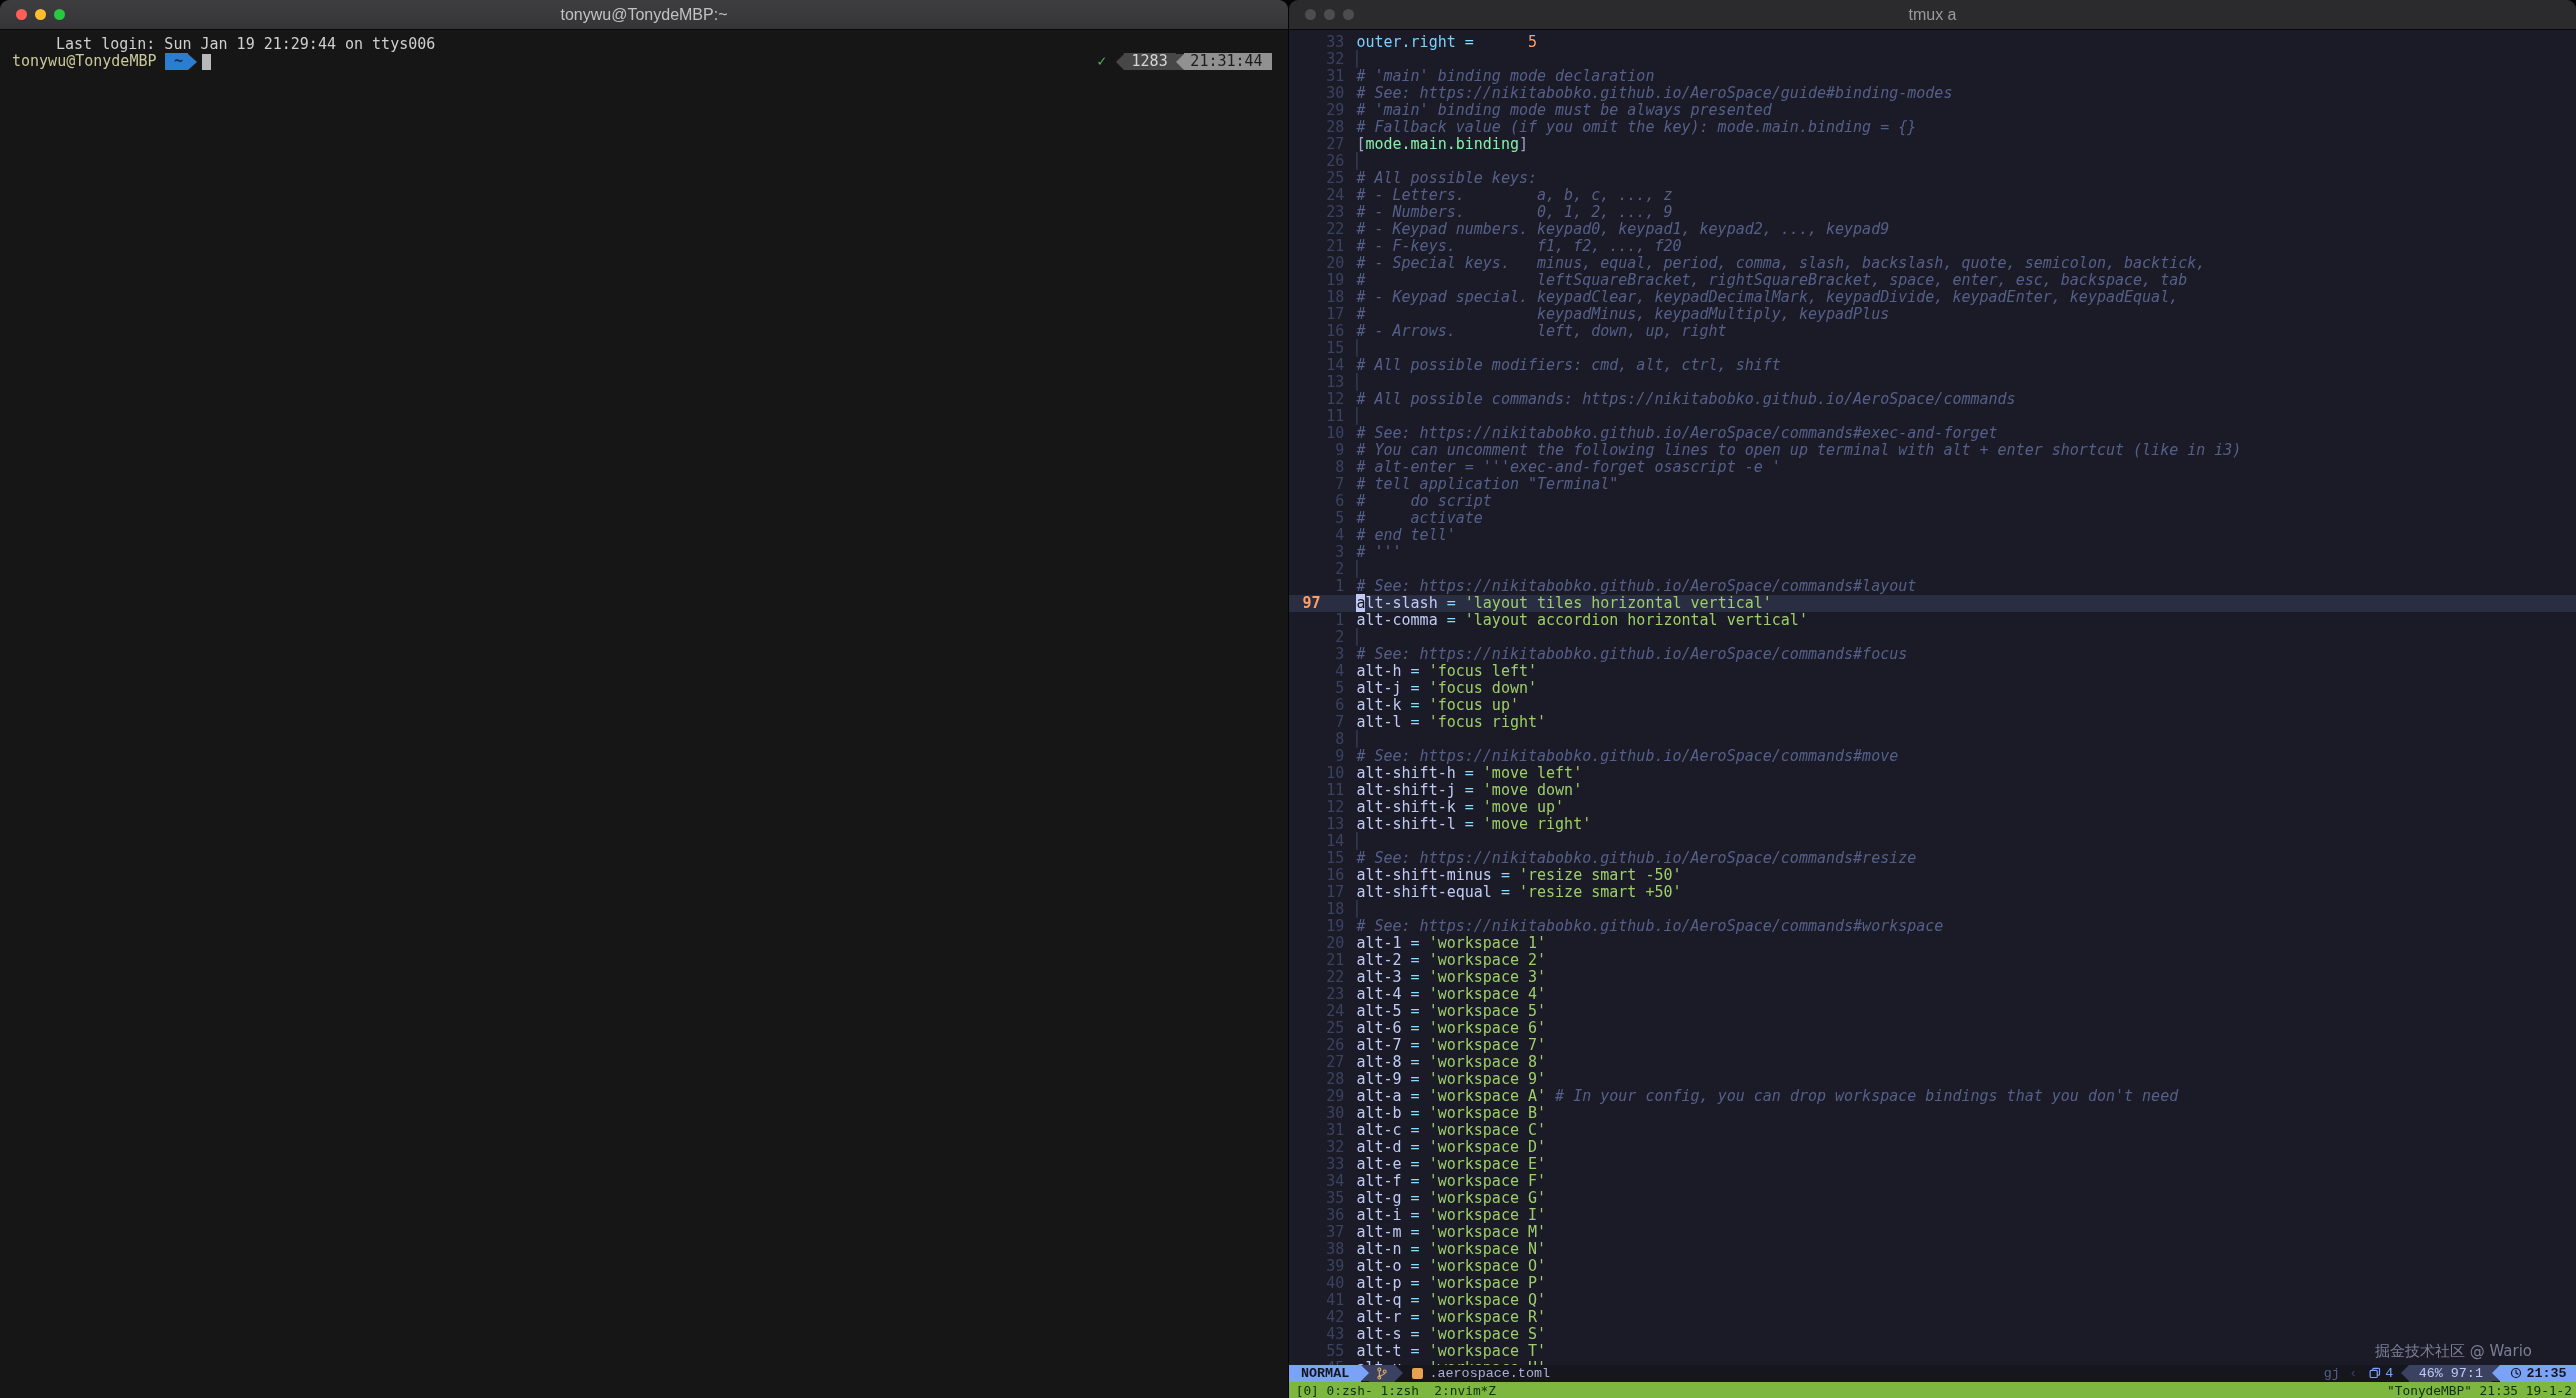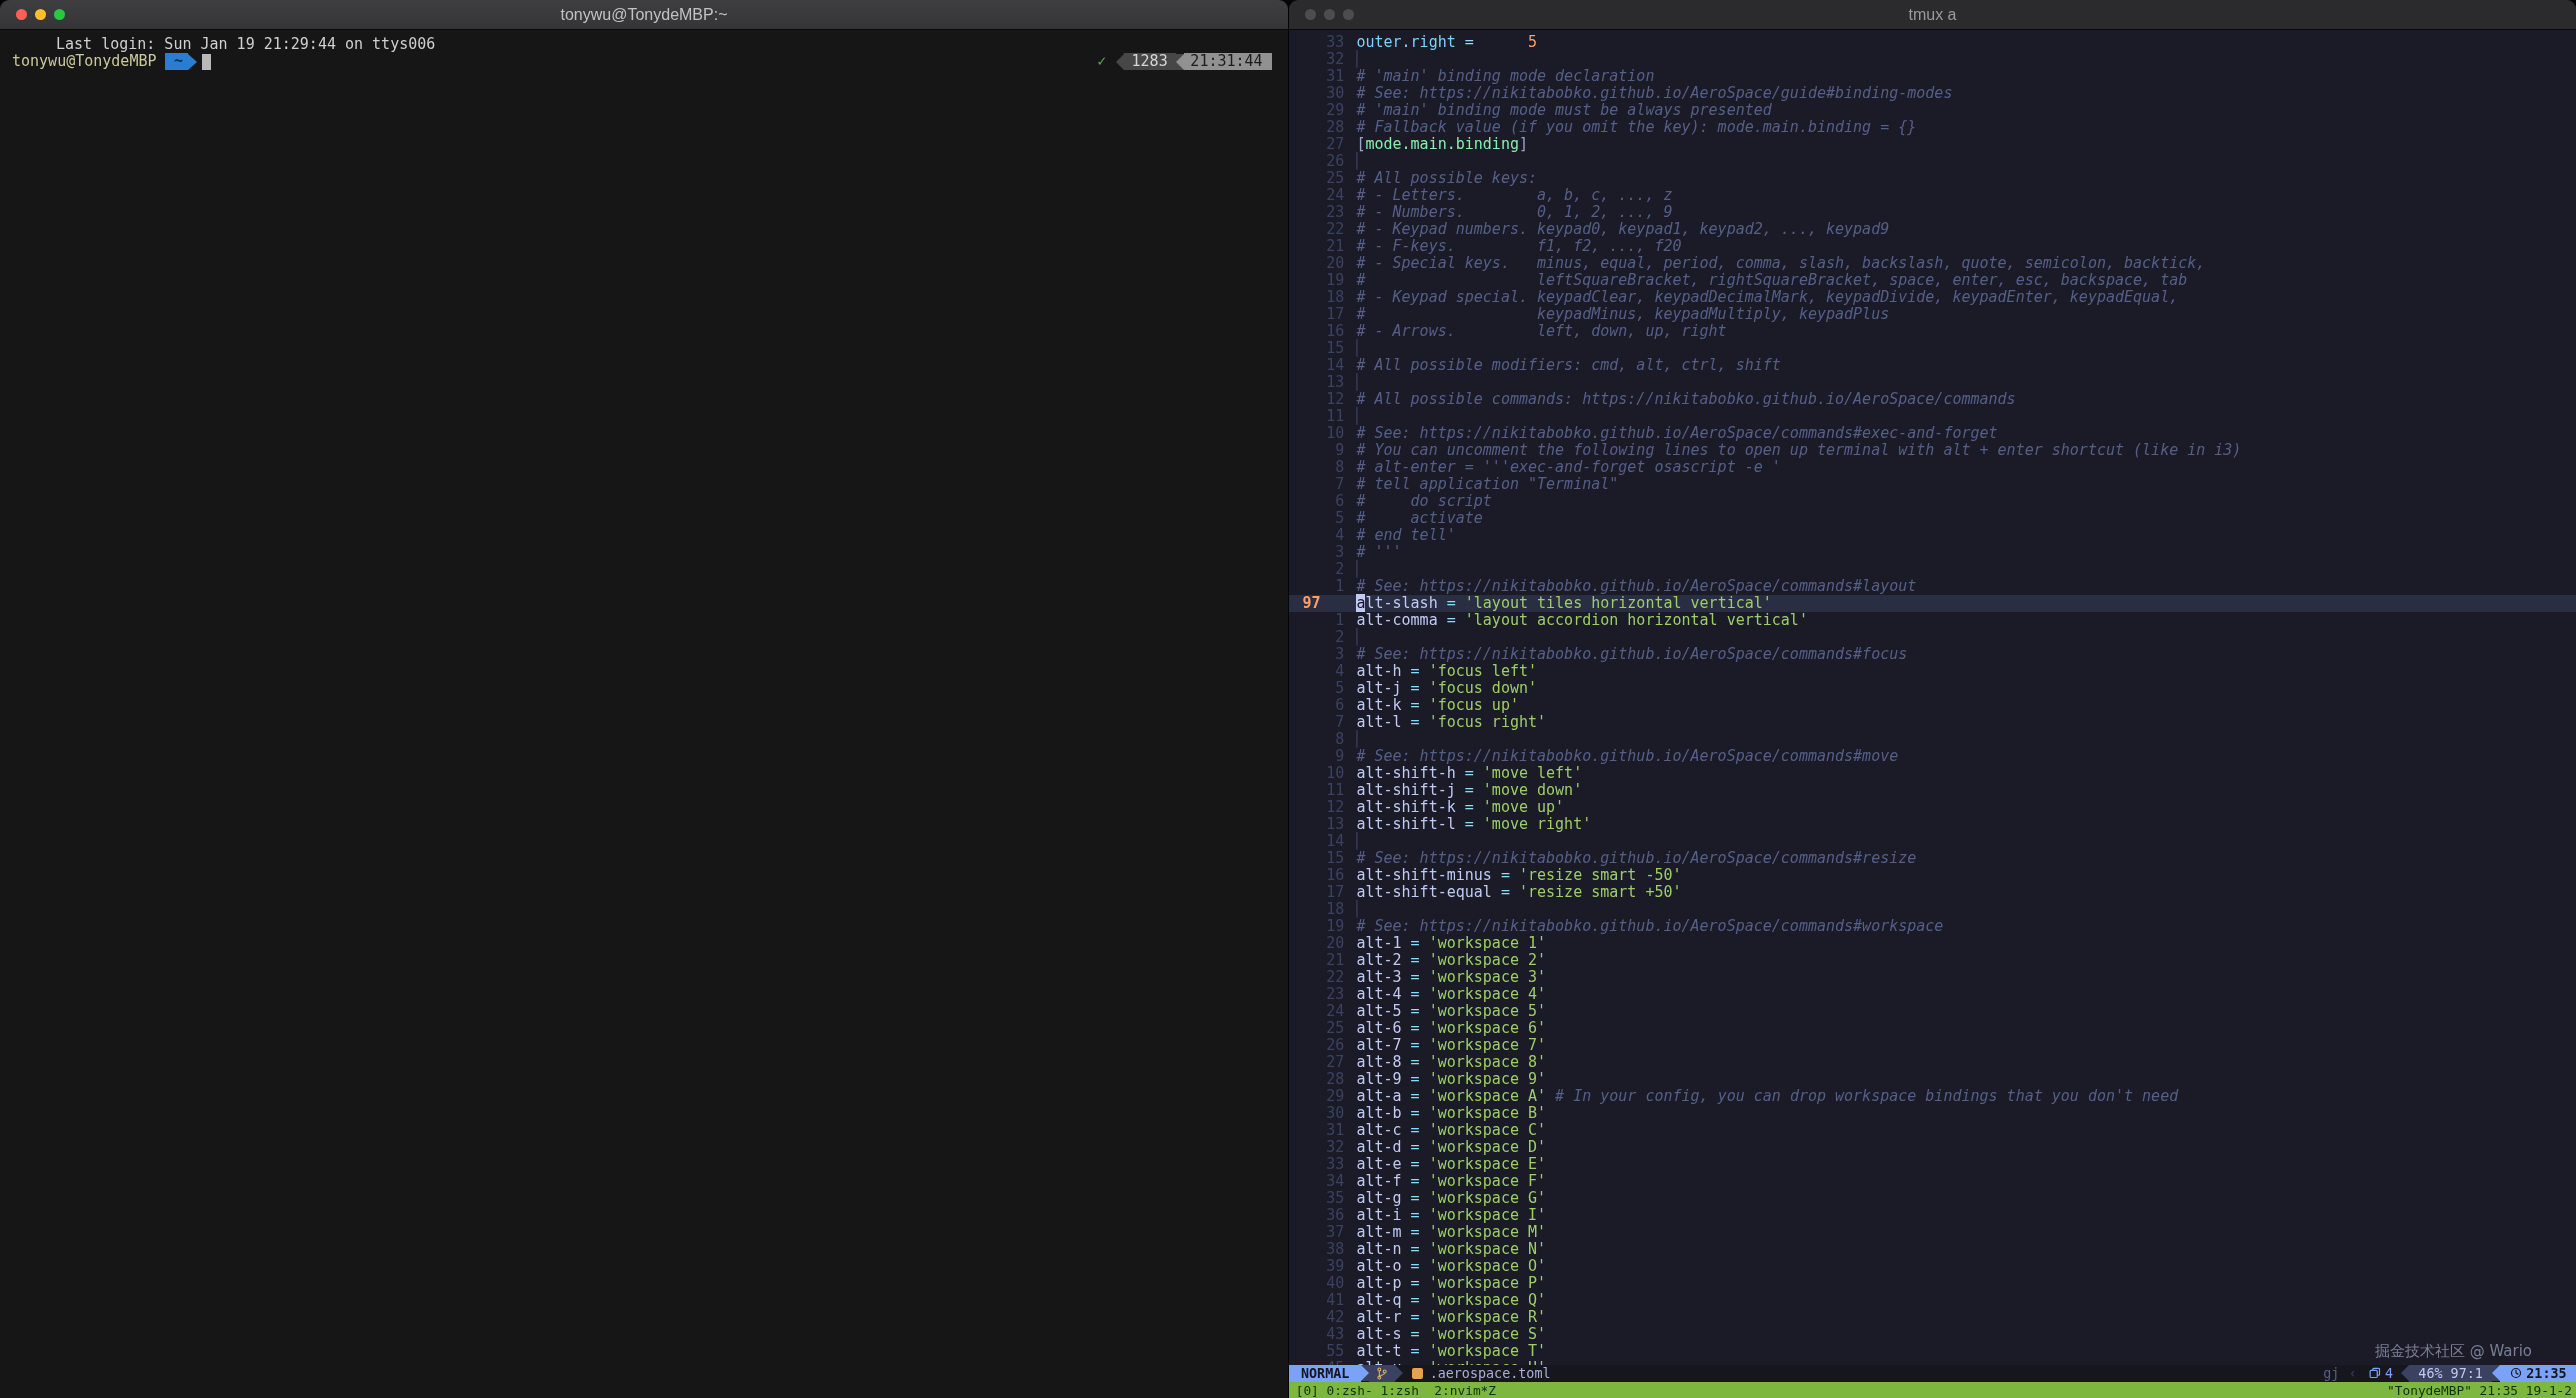--- a/index.html
+++ b/index.html
@@ -59,21 +59,21 @@
   .tbl  { color:#86efac;text-align:center; }
   .guide{ color:#3b4261; }
   .curs { background:#c0caf5; color:#16161e; }
 
   .watermark { position:absolute; right:44px; bottom:4px; color:#7a7f96; font-size:15px;
                font-family:"DejaVu Sans", sans-serif; }
 
   
   .statusline { flex:0 0 17.5px; height:17.5px; background:#16161e; display:flex; align-items:stretch;
                 justify-content:space-between; font-size:13.4px; line-height:17.5px; }
-  .sl-left, .sl-right { display:flex; align-items:stretch; }
+  .sl-left, .sl-right { display:flex; align-items:stretch;font-family:Liberation Mono, monospace; }
   .sl-mode { background:#7aa2f7; color:#15161e; font-weight:bold; padding:0 12px; }
   .tri-r { width:0; height:0; border-top:8.7px solid transparent; border-bottom:8.7px solid transparent; }
   .tr-blue-gray { border-left:8.7px solid #7aa2f7; background:#3b4261; }
   .sl-branchseg { background:#3b4261; display:flex; align-items:center; padding:0 6.7px; }
   .tr-gray-dark { border-left:8.7px solid #3b4261; }
   .sl-file { display:flex; align-items:center; color:#a9b1d6; padding-left:9.4px; }
   .toml-icon { width:10.8px; height:10.8px; border-radius:2px; background:#e8a14f; display:inline-block; margin-right:6.7px; }
   .sl-dim { color:#565f89; padding:0 5.4px; }
   .sl-sep { color:#3b4261; padding:0 4px; }
   .sl-tabs { color:#7aa2f7; display:flex; align-items:center; gap:4px; padding:0 8px; }

